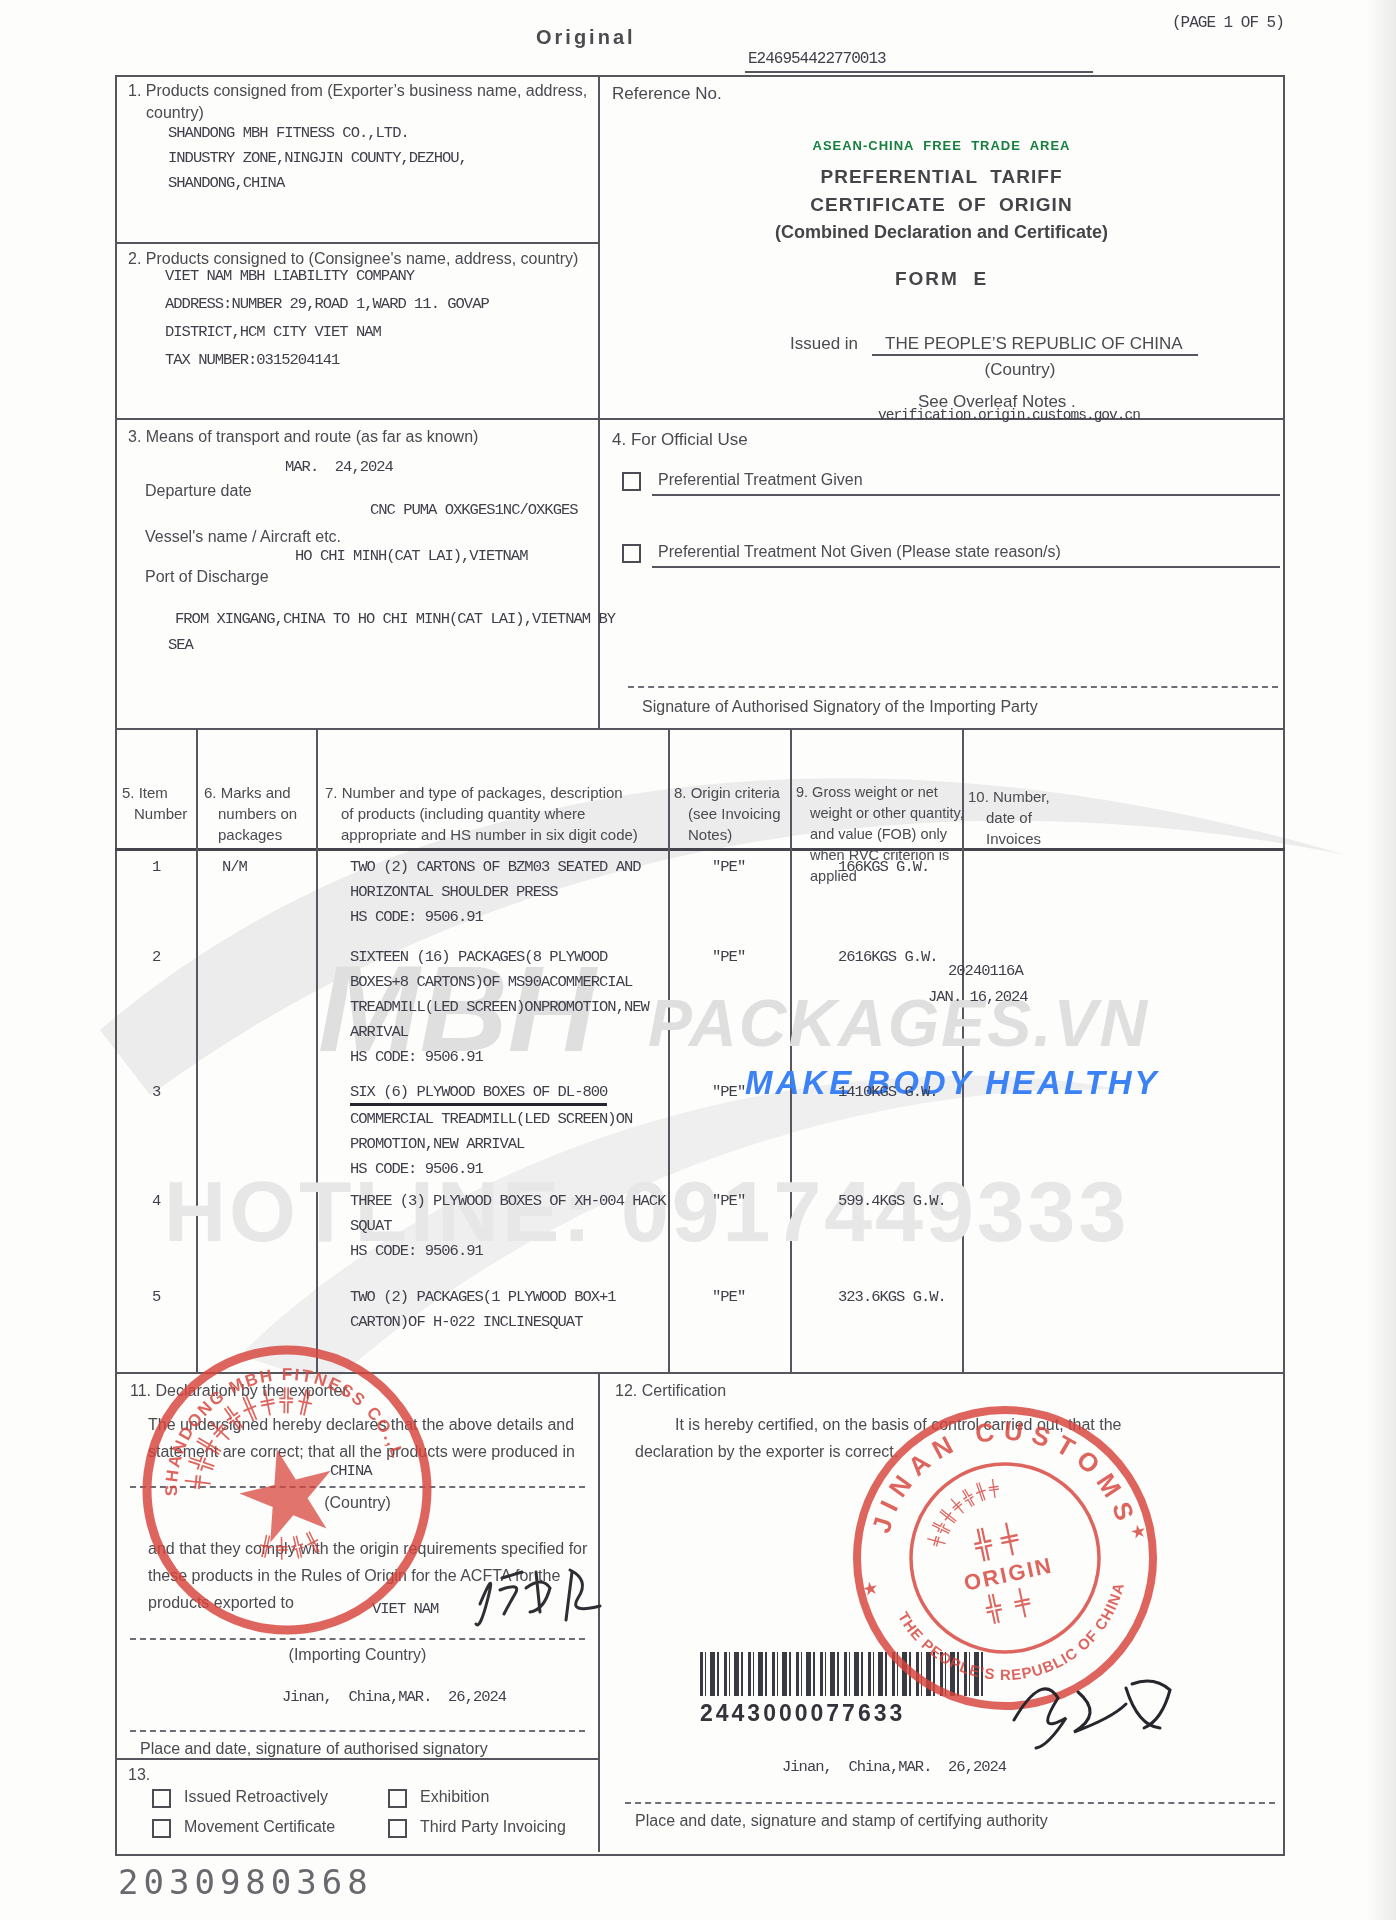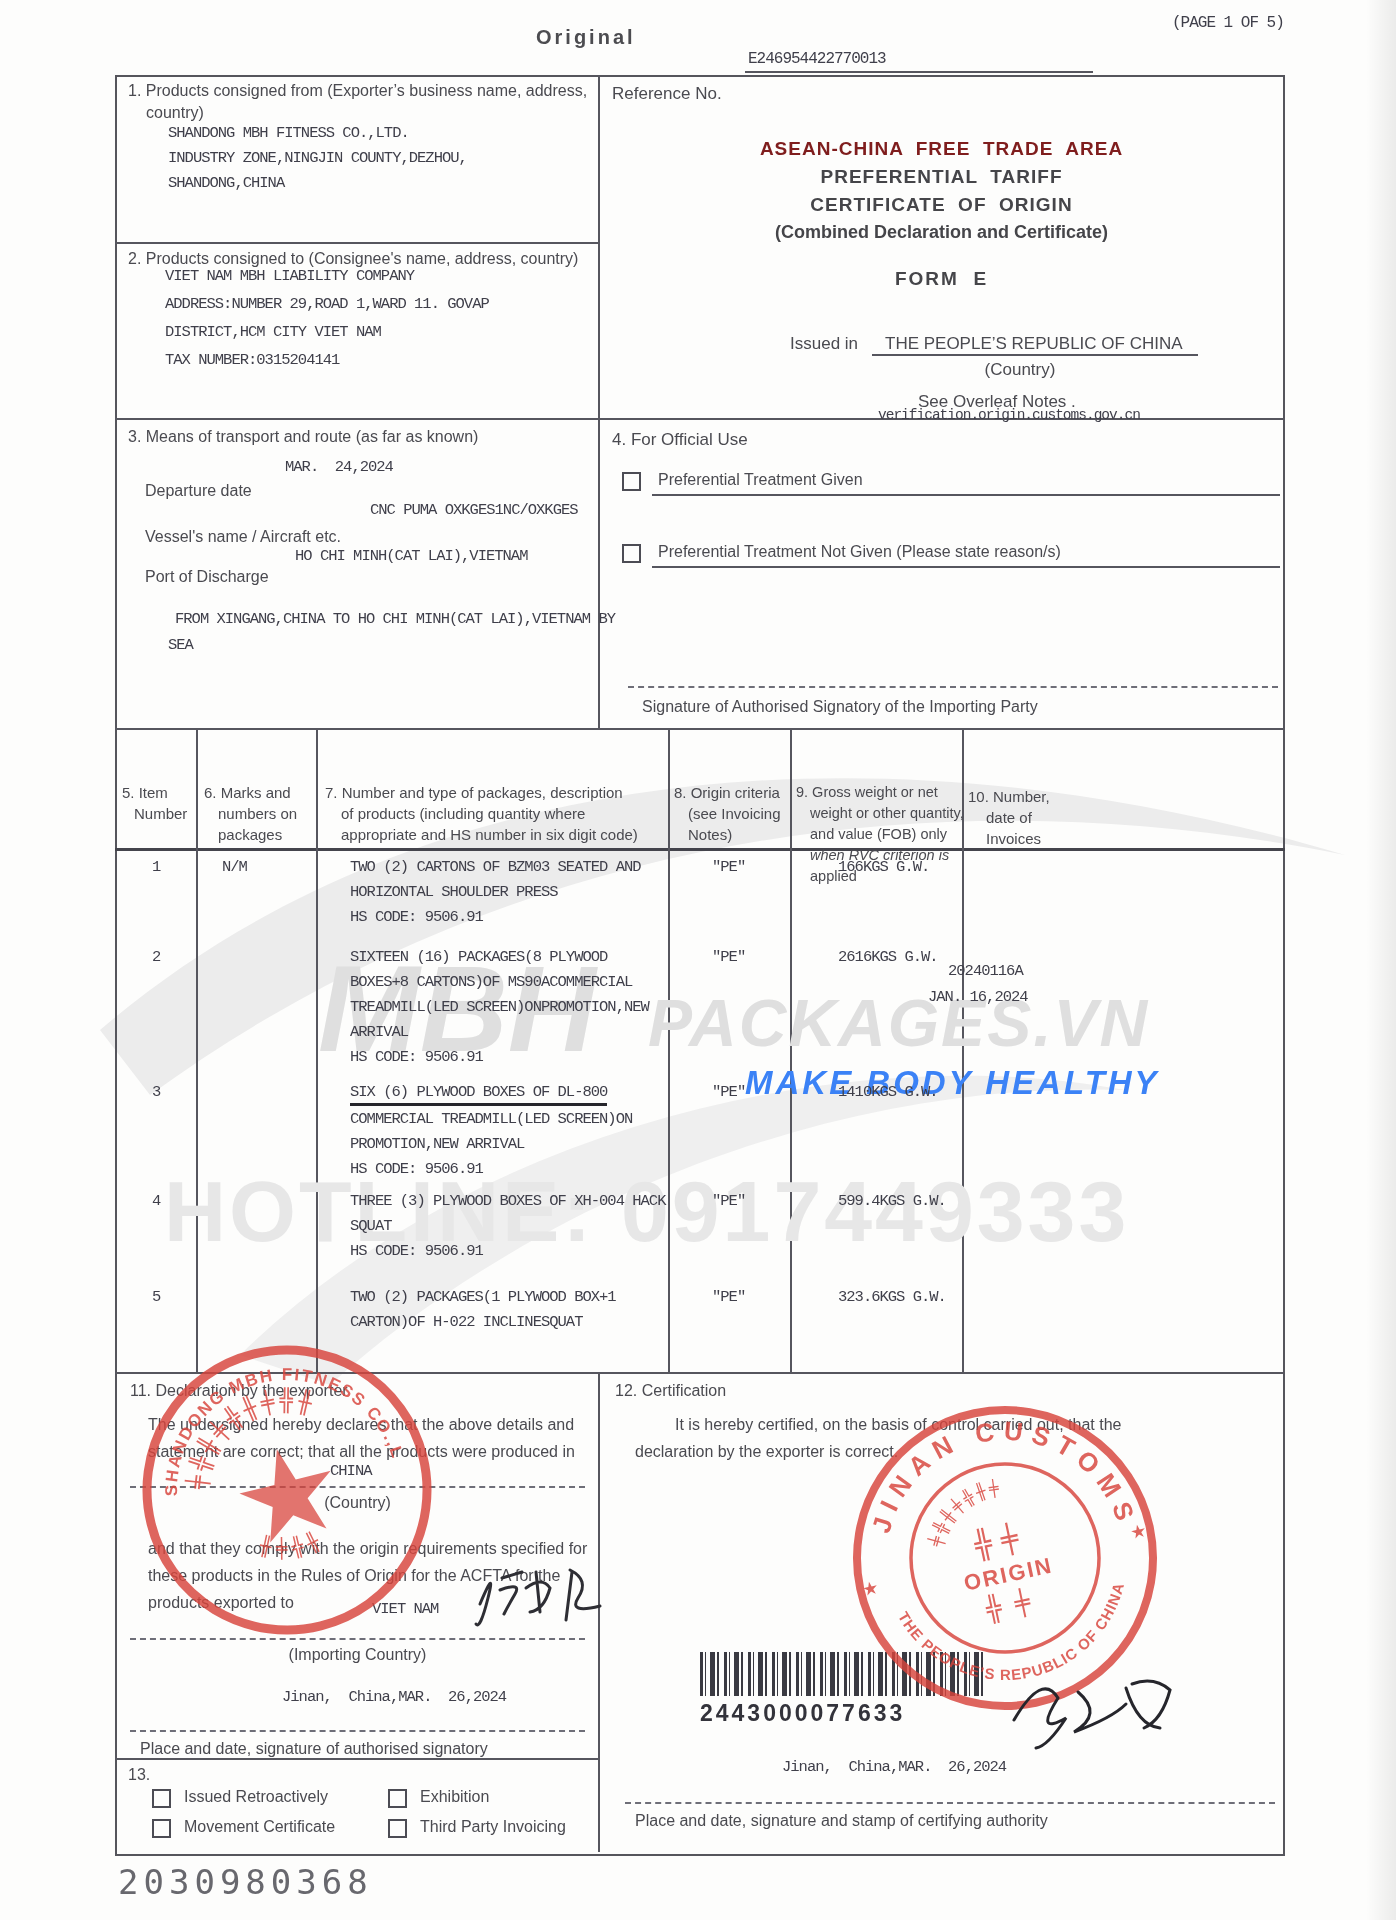--- a/index.html
+++ b/index.html
@@ -69,21 +69,21 @@
   <span class="typed" style="left:285px;top:458px;">MAR.  24,2024</span>
   <span class="lbl" style="left:145px;top:482px;">Departure date</span>
   <span class="typed" style="left:370px;top:501px;">CNC PUMA OXKGES1NC/OXKGES</span>
   <span class="lbl" style="left:145px;top:528px;">Vessel's name / Aircraft etc.</span>
   <span class="typed" style="left:295px;top:547px;">HO CHI MINH(CAT LAI),VIETNAM</span>
   <span class="lbl" style="left:145px;top:568px;">Port of Discharge</span>
   <span class="typed" style="left:168px;top:610px;margin-left:7px;">FROM XINGANG,CHINA TO HO CHI MINH(CAT LAI),VIETNAM BY</span>
   <span class="typed" style="left:168px;top:636px;">SEA</span>
 
   <span class="lbl" style="left:612px;top:84px;font-size:17px;">Reference No.</span>
-  <div class="lbl center-col" style="left:598px;top:138px;width:687px;font-size:19px;font-weight:bold;letter-spacing:1px;color:#7f1d1d;">ASEAN-CHINA  FREE  TRADE  AREA</div>
+  <div class="lbl center-col" style="left:598px;top:138px;width:687px;font-size:13px;font-weight:bold;letter-spacing:1px;color:#15803d;">ASEAN-CHINA  FREE  TRADE  AREA</div>
   <div class="lbl center-col" style="left:598px;top:166px;width:687px;font-size:19px;font-weight:bold;letter-spacing:1px;color:#454549;">PREFERENTIAL  TARIFF</div>
   <div class="lbl center-col" style="left:598px;top:194px;width:687px;font-size:19px;font-weight:bold;letter-spacing:1px;color:#454549;">CERTIFICATE  OF  ORIGIN</div>
   <div class="lbl center-col" style="left:598px;top:222px;width:687px;font-size:18px;font-weight:bold;color:#454549;">(Combined Declaration and Certificate)</div>
   <div class="lbl center-col" style="left:598px;top:268px;width:687px;font-size:19px;font-weight:bold;letter-spacing:2px;color:#454549;">FORM  E</div>
   <span class="lbl" style="left:790px;top:334px;font-size:17px;">Issued in</span>
   <span class="lbl" style="left:885px;top:334px;font-size:17px;">THE PEOPLE’S REPUBLIC OF CHINA</span>
   <div class="uline" style="left:872px;top:334px;width:326px;height:20px;"></div>
   <div class="lbl center-col" style="left:830px;top:360px;width:380px;font-size:17px;">(Country)</div>
   <span class="lbl" style="left:918px;top:392px;font-size:17px;">See Overleaf Notes .</span>
   <span class="typed" style="left:878px;top:407px;font-size:14.5px;">verification.origin.customs.gov.cn</span>
@@ -104,21 +104,21 @@
   <div class="lbl-sm hdrline" style="left:204px;top:740px;">
     <div>6. Marks and</div><div style="padding-left:14px;">numbers on</div><div style="padding-left:14px;">packages</div>
   </div>
   <div class="lbl-sm hdrline" style="left:325px;top:740px;">
     <div>7. Number and type of packages, description</div><div style="padding-left:16px;">of products (including quantity where</div><div style="padding-left:16px;">appropriate and HS number in six digit code)</div>
   </div>
   <div class="lbl-sm hdrline" style="left:674px;top:740px;">
     <div>8. Origin criteria</div><div style="padding-left:14px;">(see Invoicing</div><div style="padding-left:14px;">Notes)</div>
   </div>
   <div class="lbl-sm hdrline" style="left:796px;top:740px;font-size:14.5px;">
-    <div>9. Gross weight or net</div><div style="padding-left:14px;">weight or other quantity,</div><div style="padding-left:14px;">and value (FOB) only</div><div style="padding-left:14px;font-style:italic;">when RVC criterion is</div><div style="padding-left:14px;">applied</div>
+    <div>9. Gross weight or net</div><div style="padding-left:14px;">weight or other quantity,</div><div style="padding-left:14px;">and value (FOB) only</div><div style="padding-left:14px;">when RVC criterion is</div><div style="padding-left:14px;">applied</div>
   </div>
   <div class="lbl-sm hdrline" style="left:968px;top:744px;">
     <div>10. Number,</div><div style="padding-left:18px;">date of</div><div style="padding-left:18px;">Invoices</div>
   </div>
 
   <span class="typed" style="left:152px;top:858px;">1</span>
   <span class="typed" style="left:222px;top:858px;">N/M</span>
   <span class="typed" style="left:350px;top:858px;">TWO (2) CARTONS OF BZM03 SEATED AND</span>
   <span class="typed" style="left:350px;top:883px;">HORIZONTAL SHOULDER PRESS</span>
   <span class="typed" style="left:350px;top:908px;">HS CODE: 9506.91</span>

